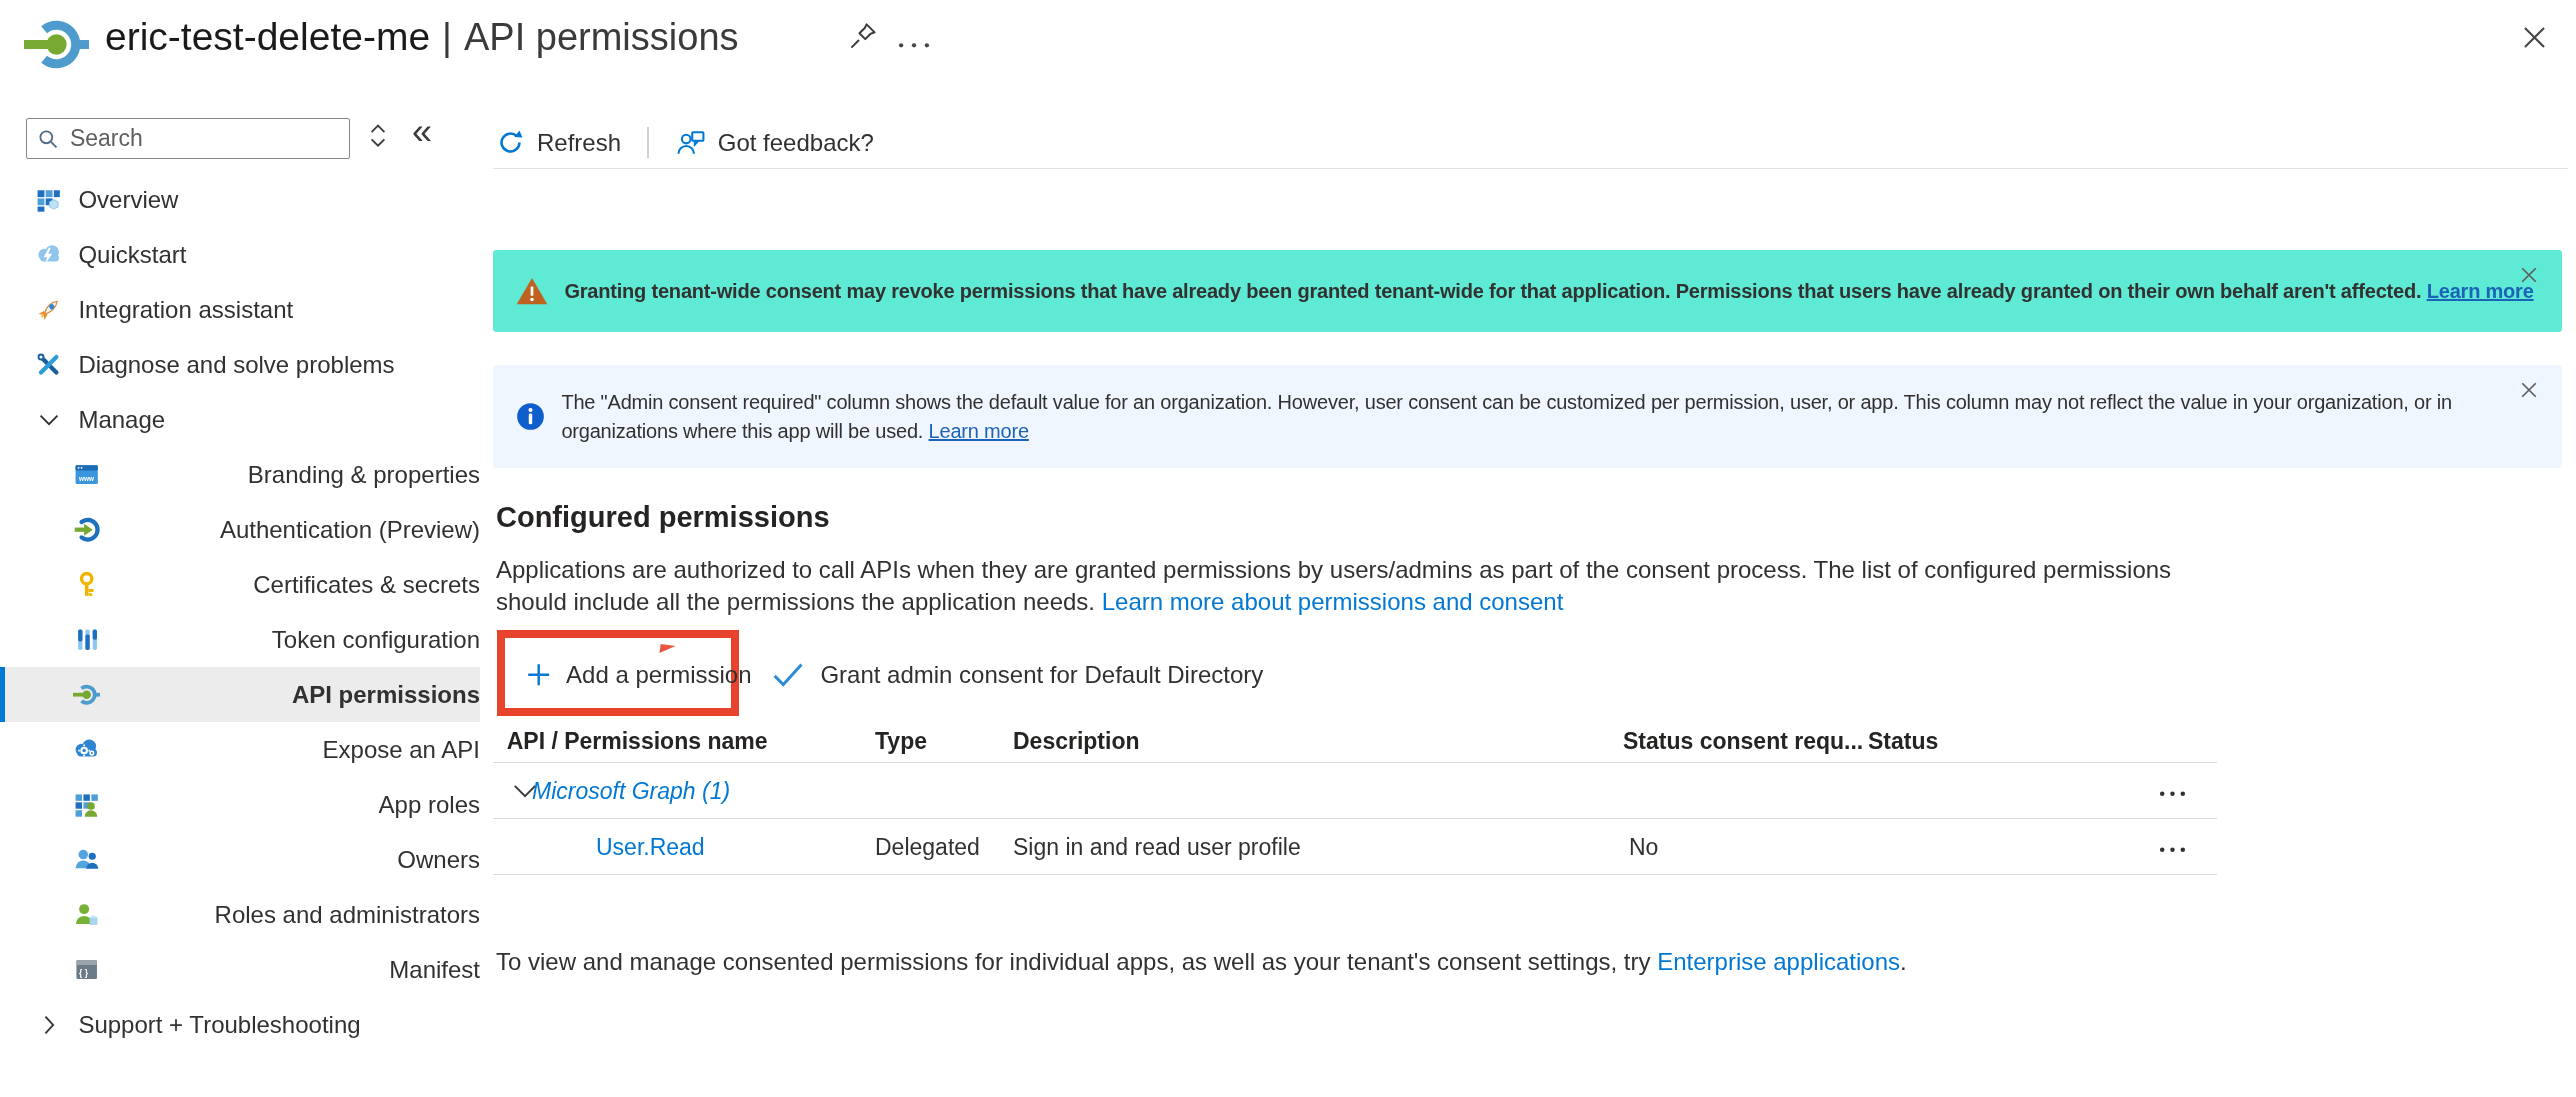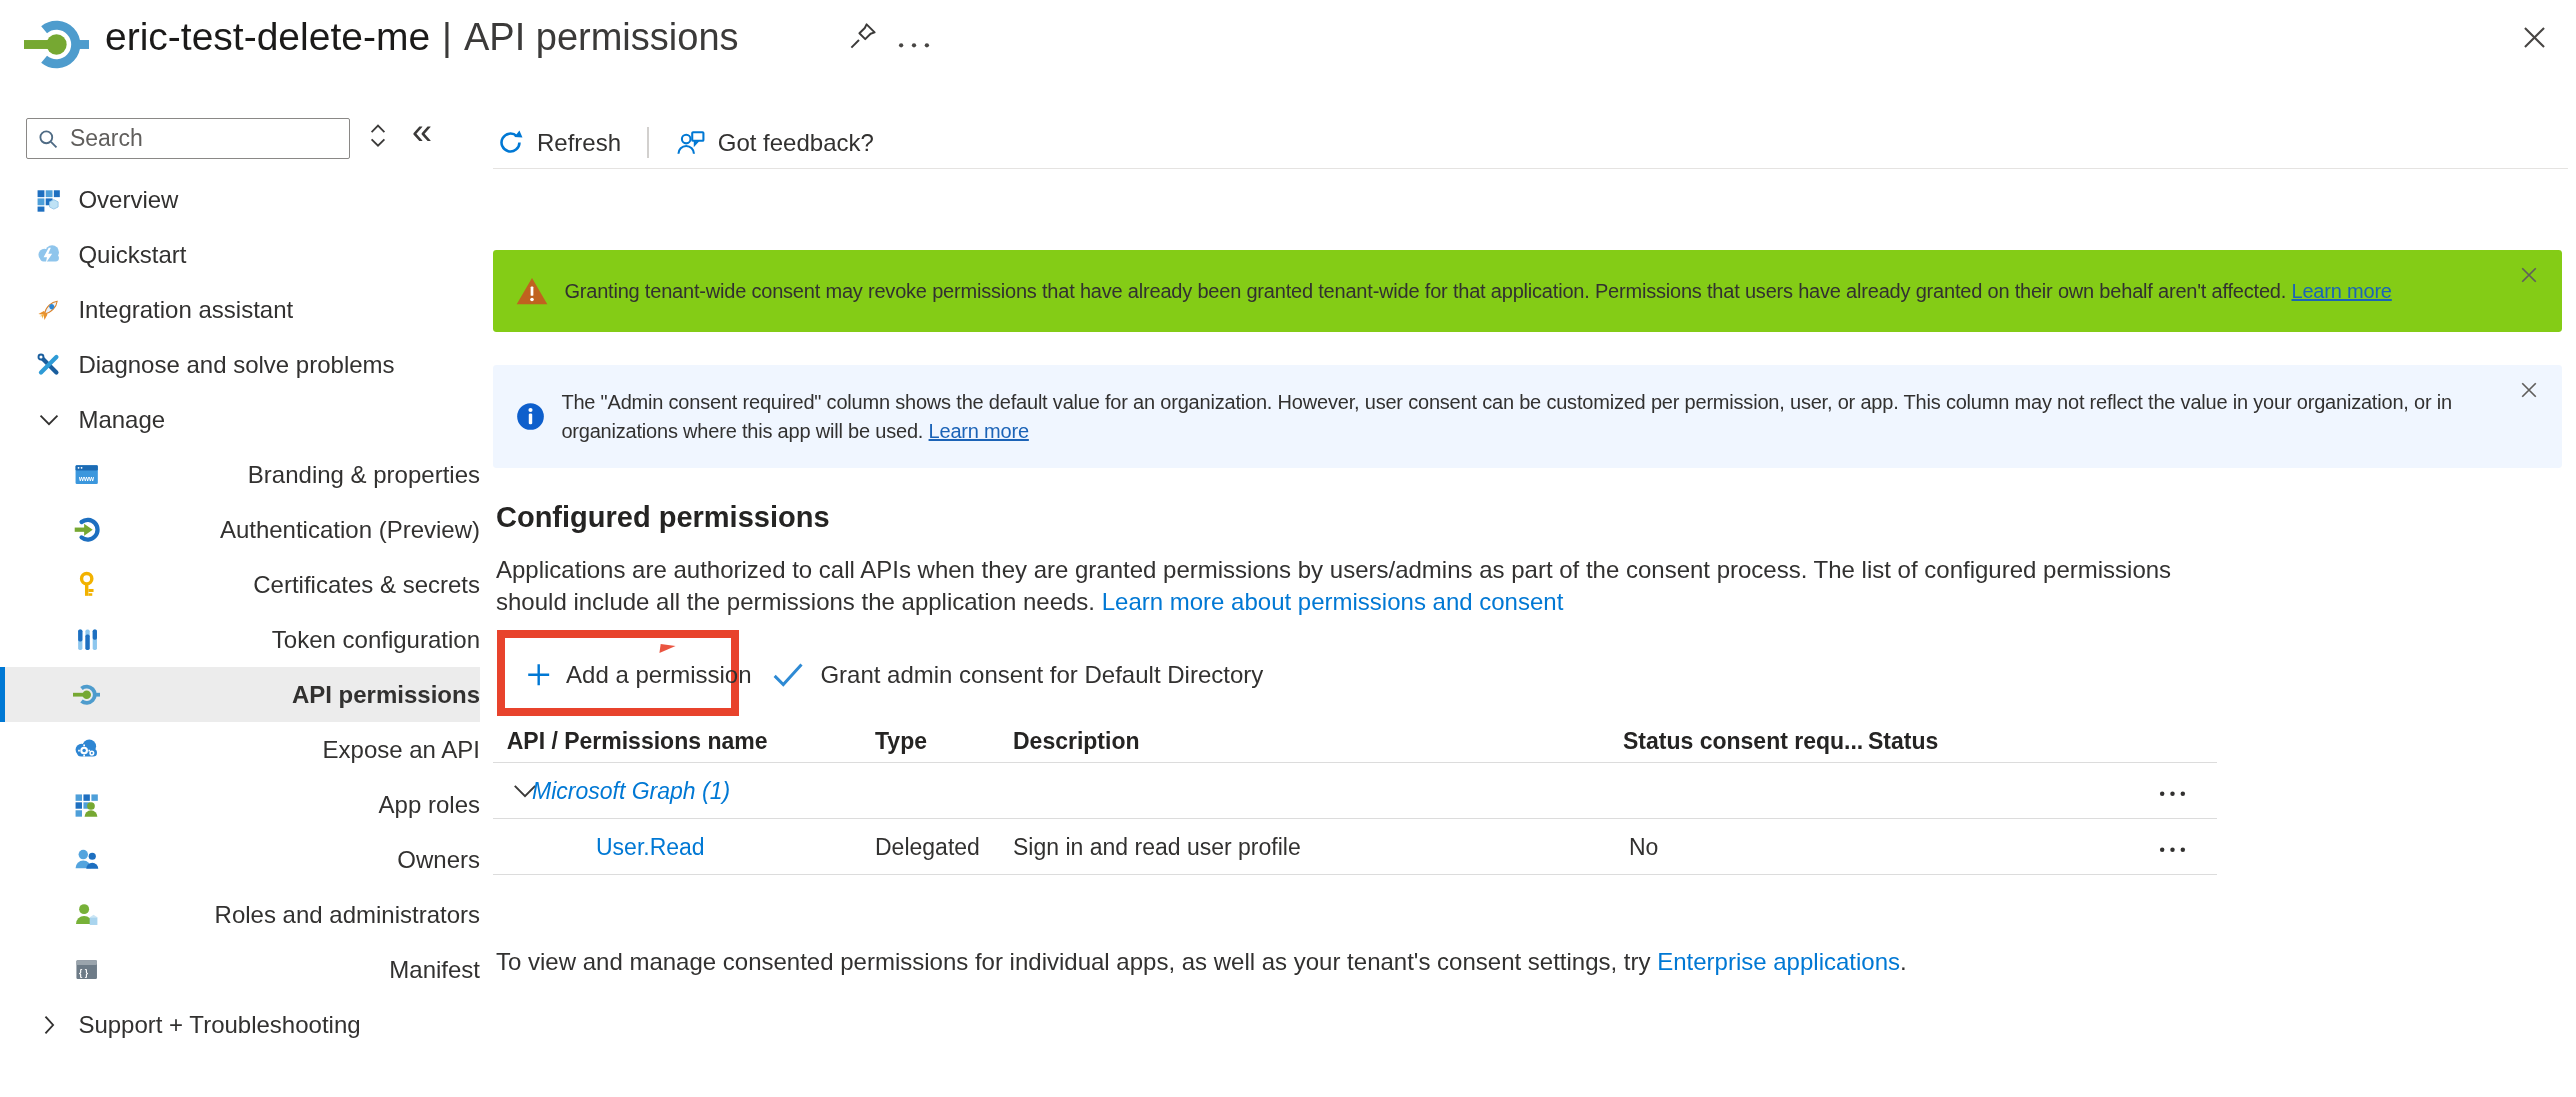--- a/index.html
+++ b/index.html
@@ -33,21 +33,21 @@
   .nav li.selected{background:#ececec;font-weight:700;position:relative;}
   .nav li.selected::before{content:"";position:absolute;left:0;top:0;bottom:0;width:5.1px;background:#0078d4;}
   
   .commandbar{position:absolute;left:496px;top:120px;height:45px;display:flex;align-items:center;font-size:24px;color:#323130;}
   .cmd{display:flex;align-items:center;gap:12px;}
   .cmd-sep{width:1.7px;height:31px;background:#d2d0ce;margin:0 26px;}
   .topdivider{position:absolute;left:493px;top:168px;width:2075px;border-top:1.7px solid #e5e3e1;}
   
   .banner{position:absolute;left:493px;width:2069px;box-sizing:border-box;border-radius:3.4px;display:flex;align-items:center;padding:0 60px 0 22px;font-size:20px;letter-spacing:-0.2px;color:#323130;}
   .banner .bicon{margin-right:15.4px;flex:0 0 auto;display:flex;}
-  .banner-warning{top:250px;height:82px;background:#84cc16;}
+  .banner-warning{top:250px;height:82px;background:#5eead4;font-weight:bold;}
   .banner-warning .btext{white-space:nowrap;}
   .banner-info{top:365px;height:103px;background:#f0f6ff;}
   .btext{line-height:29px;}
   .blink{color:#1b63b7;text-decoration:underline;white-space:nowrap;}
   .bclose{position:absolute;right:22px;top:13.7px;}
   
   .sec-title{position:absolute;left:496px;top:501px;font-size:29px;font-weight:600;color:#252423;}
   .sec-desc{position:absolute;left:496px;top:554px;width:1749px;font-size:24px;line-height:32px;color:#323130;}
   .inline-link{color:#0078d4;}
   .red-box{position:absolute;left:497px;top:630px;width:242px;height:86px;border:8.6px solid #e8432c;box-sizing:border-box;background:transparent;}

